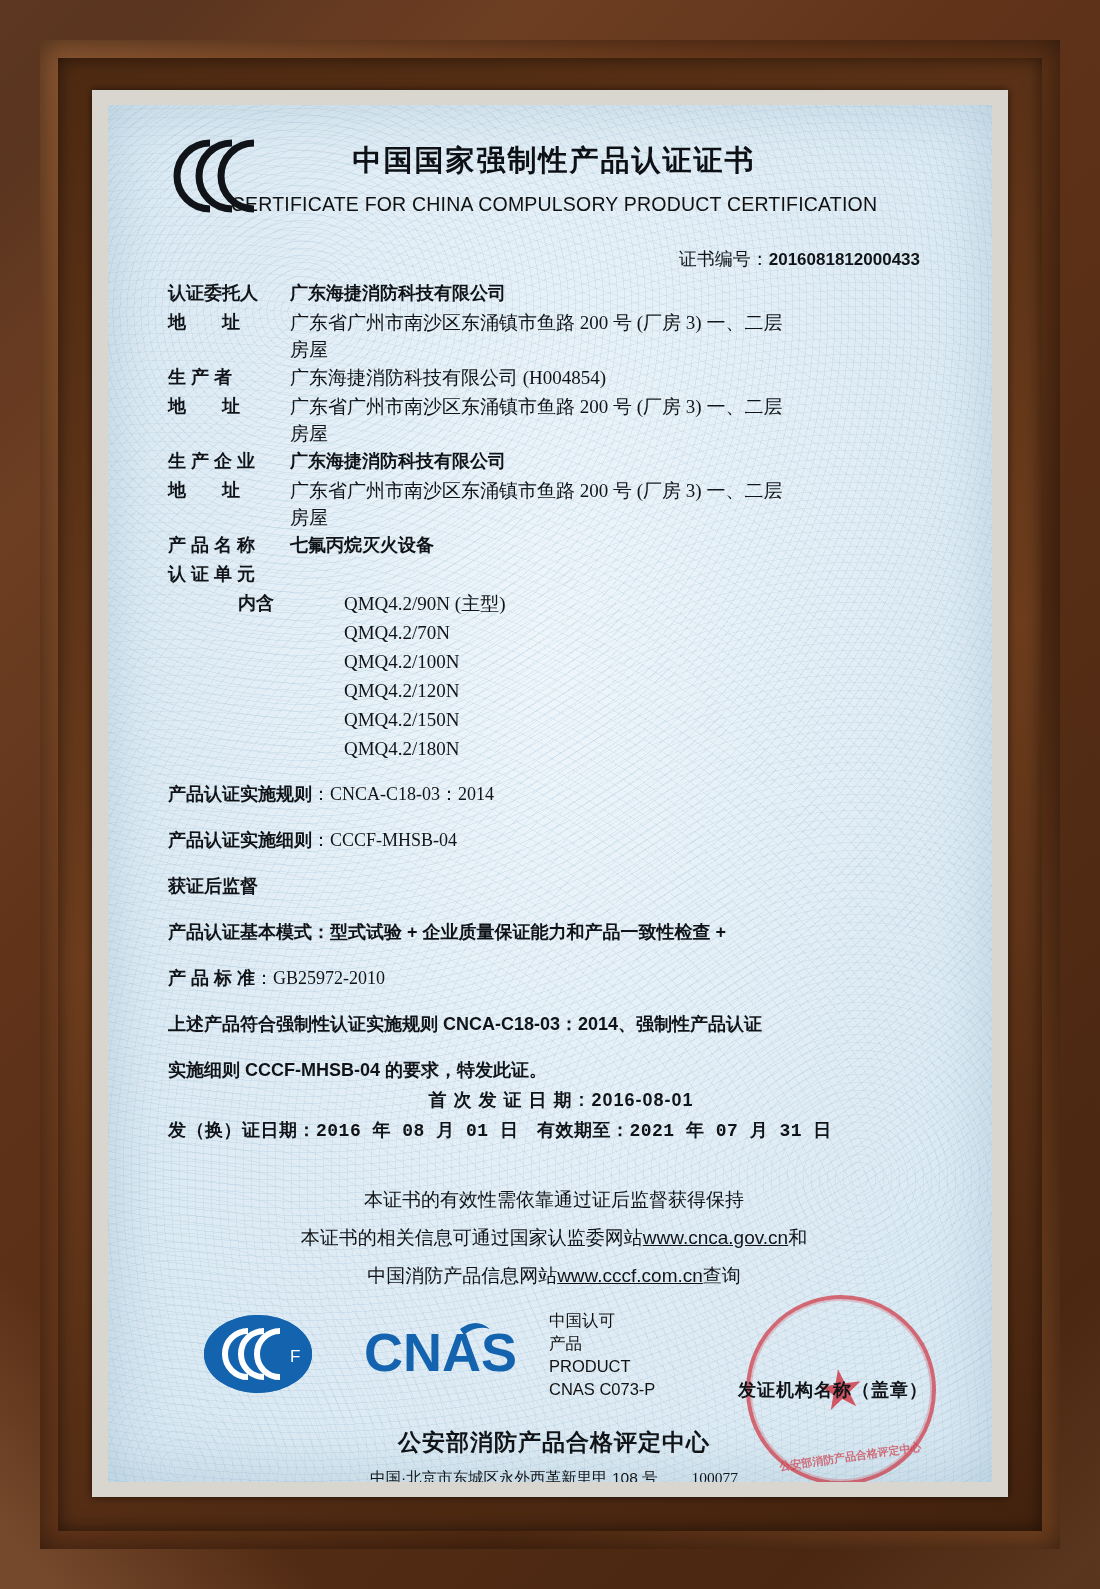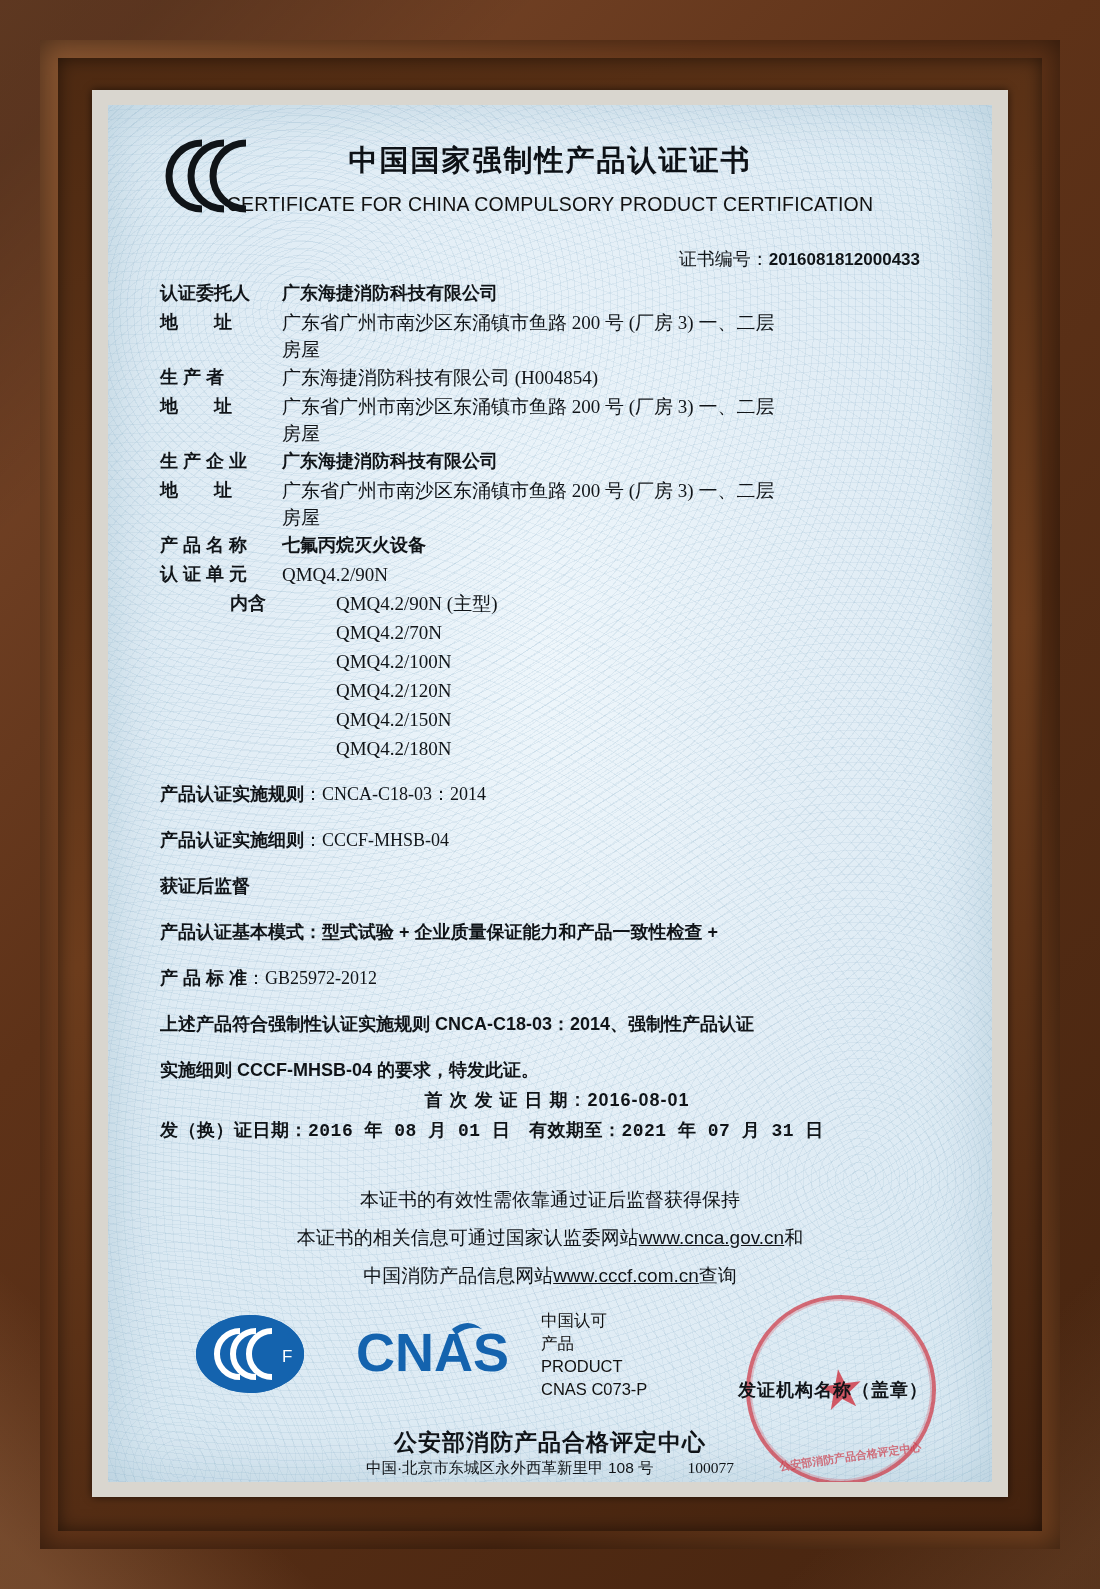--- a/index.html
+++ b/index.html
@@ -48,20 +48,21 @@
   }
 
   
   .paper{
     position:absolute;
     left:108px;top:105px;right:108px;bottom:107px;
     background:
       radial-gradient(ellipse at 50% 40%,#eef6fb 0%,#e3eef6 45%,#d7e7f1 100%);
     overflow:hidden;
     box-shadow:inset 0 0 60px rgba(120,160,180,.35);
+    padding-left:8px;
   }
   
   .paper::before{
     content:"";
     position:absolute;inset:-20%;
     background:
       repeating-radial-gradient(circle at 30% 25%,rgba(130,170,195,.16) 0 1px,rgba(0,0,0,0) 1px 7px),
       repeating-radial-gradient(circle at 75% 70%,rgba(130,170,195,.13) 0 1px,rgba(0,0,0,0) 1px 8px),
       repeating-radial-gradient(circle at 20% 85%,rgba(130,170,195,.12) 0 1px,rgba(0,0,0,0) 1px 9px);
     pointer-events:none;
@@ -228,20 +229,21 @@
     margin-top:10px;
     text-align:center;
   }
   .org{
     font-family:"Liberation Sans", sans-serif;
     font-weight:bold;
     font-size:23px;
     letter-spacing:1px;
   }
   .addr{
+    margin-top:10px;
     font-family:"Liberation Sans", sans-serif;
     font-size:15.5px;
   }
   .addr .zip{margin-left:34px;font-family:"Liberation Serif", serif;}
   .url{
     margin-top:6px;
     font-family:"Liberation Serif", serif;
     font-size:15px;
     text-decoration:underline;
   }
@@ -310,21 +312,20 @@
         </div>
         <div class="cont">房屋</div>
 
         <div class="row">
           <div class="label">产 品 名 称</div>
           <div class="value cjk">七氟丙烷灭火设备</div>
         </div>
 
         <div class="row">
           <div class="label">认 证 单 元</div>
-          <div class="value">QMQ4.2/90N</div>
         </div>
 
         <div class="row">
           <div class="label wide right">内含</div>
           <div class="value">QMQ4.2/90N (主型)</div>
         </div>
         <div class="unit-list">QMQ4.2/70N</div>
         <div class="unit-list">QMQ4.2/100N</div>
         <div class="unit-list">QMQ4.2/120N</div>
         <div class="unit-list">QMQ4.2/150N</div>
@@ -335,21 +336,21 @@
         </div>
         <div class="para">
           <span>产品认证实施细则</span><span class="mono">：CCCF-MHSB-04</span>
         </div>
         <div class="para">获证后监督</div>
         <div class="para">
           <span>产品认证基本模式</span><span>：型式试验 + 企业质量保证能力和产品一致性检查 +</span>
         </div>
 
         <div class="para">
-          <span>产 品 标 准</span><span class="mono">：GB25972-2012</span>
+          <span>产 品 标 准</span><span class="mono">：GB25972-2010</span>
         </div>
 
         <div class="para">上述产品符合强制性认证实施规则 CNCA-C18-03：2014、强制性产品认证</div>
         <div class="para">实施细则 CCCF-MHSB-04 的要求，特发此证。</div>
 
         <div class="center-line">首 次 发 证 日 期 : 2016-08-01</div>
         <div class="dates">发（换）证日期：2016 年 08 月 01 日　有效期至：2021 年 07 月 31 日</div>
       </div>
 
       <div class="notice">

